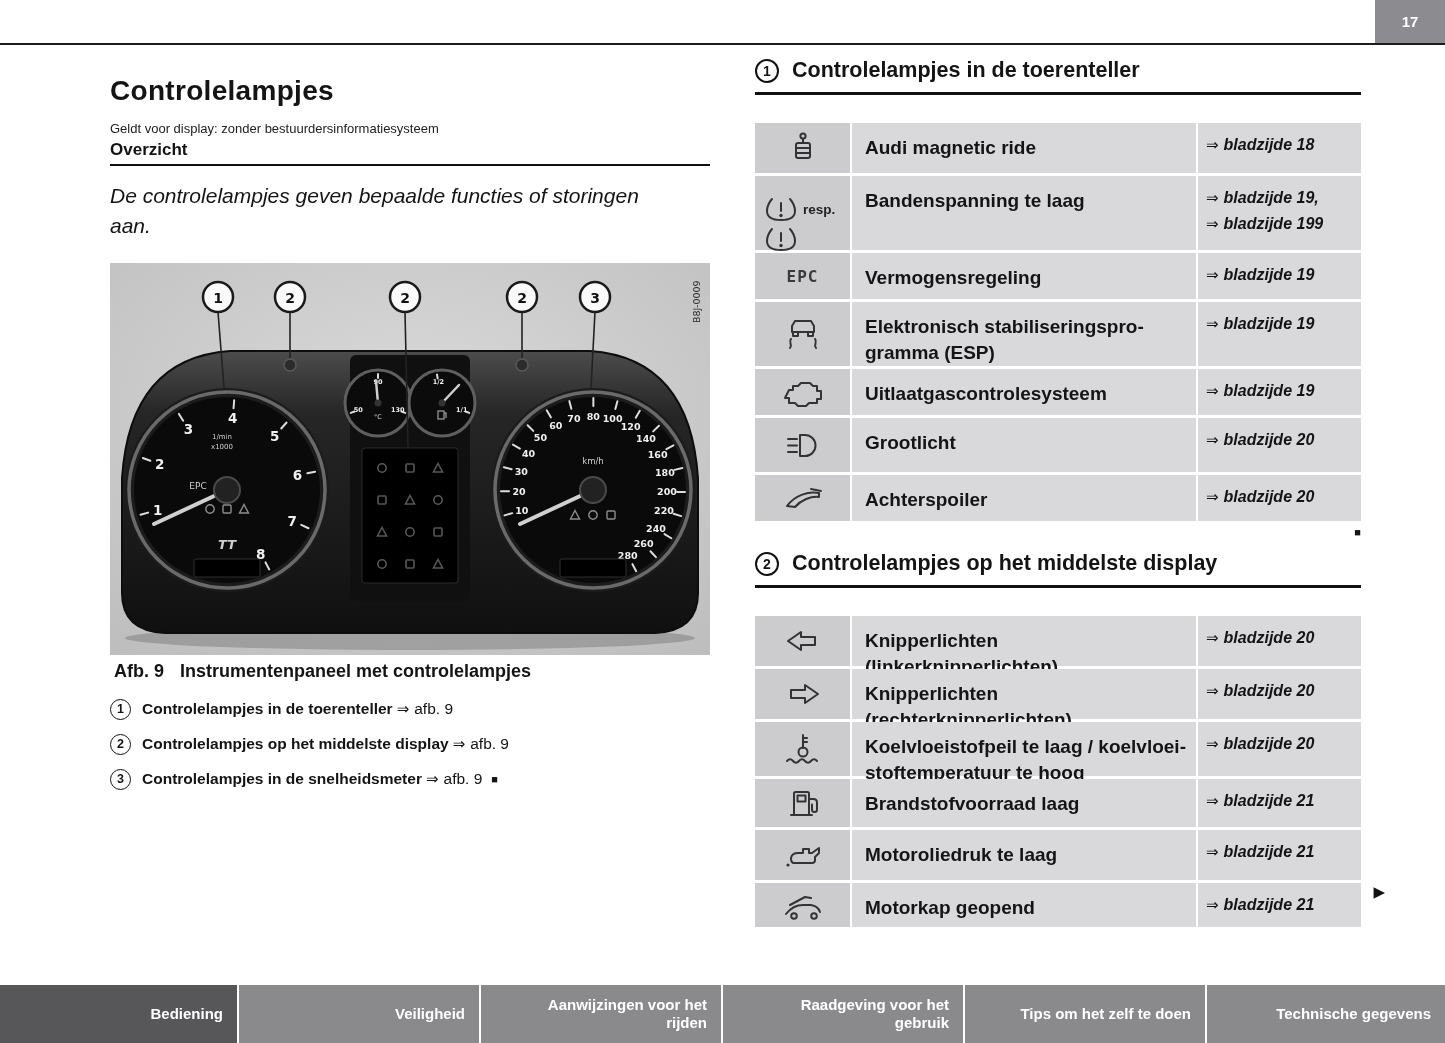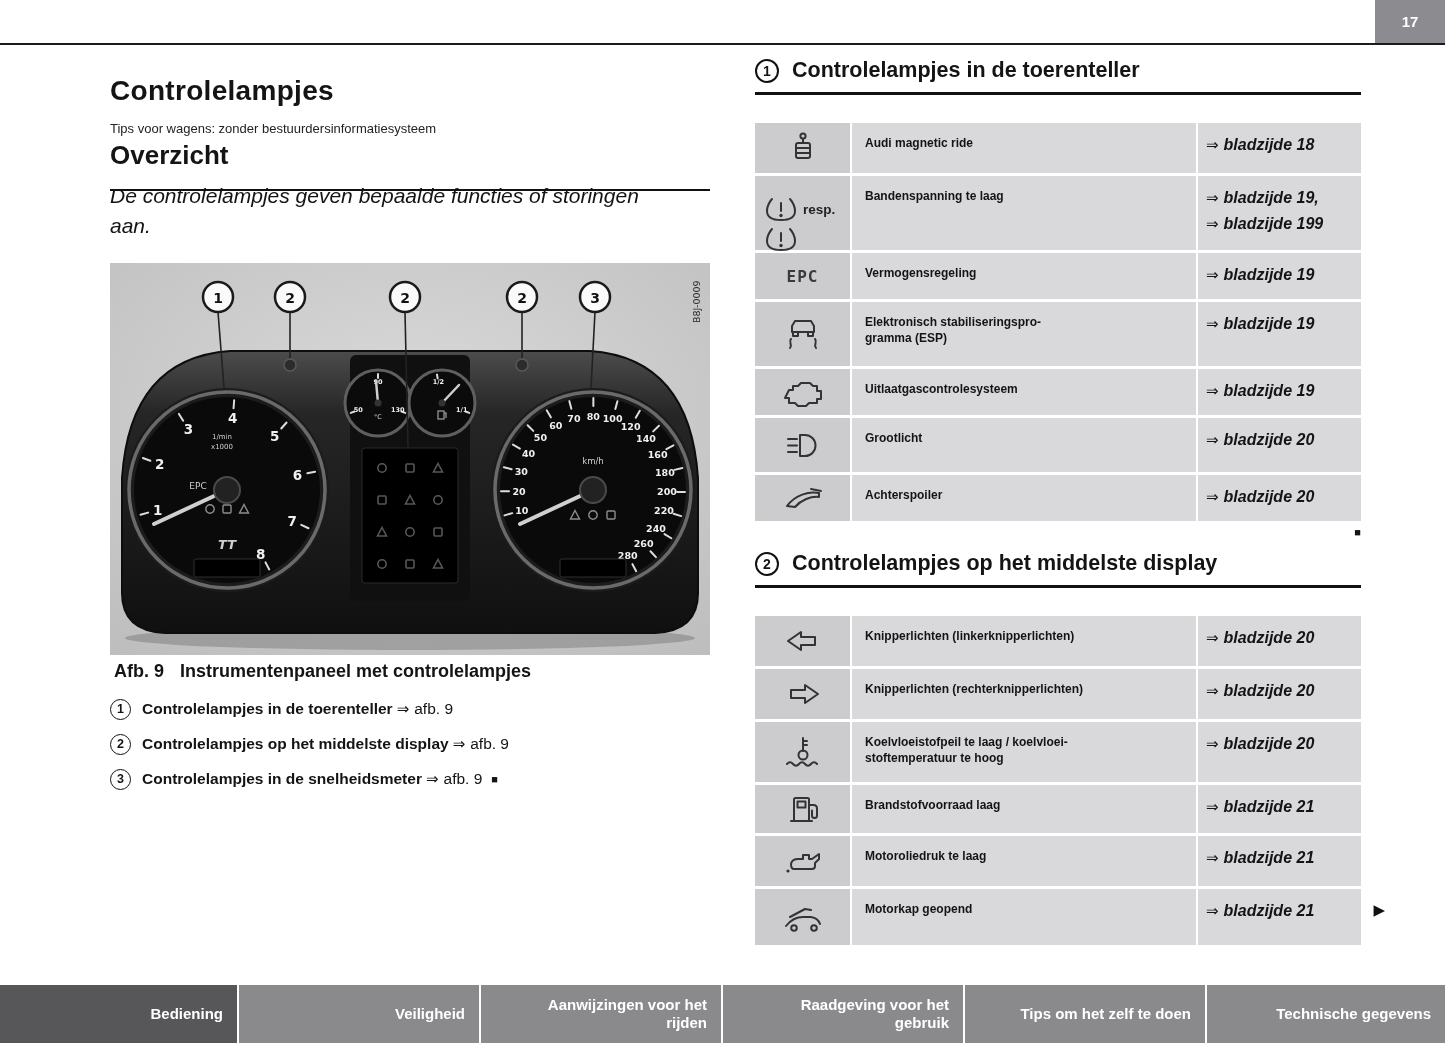--- a/index.html
+++ b/index.html
@@ -9,22 +9,22 @@
   }
 
   
   .header-rule{position:absolute;left:0;top:43px;width:1445px;height:2px;background:#1b1b1b;}
   .page-tab{position:absolute;right:0;top:0;width:70px;height:43px;background:#8c8c90;
     color:#fff;font-size:15px;font-weight:bold;display:flex;align-items:center;justify-content:center;}
 
   
   .main-title{position:absolute;left:110px;top:56px;font-size:28px;font-weight:bold;letter-spacing:.3px;}
   .applies-note{position:absolute;left:110px;top:121px;font-size:13px;color:#222;}
-  .overview-heading{position:absolute;left:110px;top:140px;width:600px;font-size:26px;font-weight:bold;
-    padding-bottom:18px;border-bottom:2.5px solid #111;}
+  .overview-heading{position:absolute;left:110px;top:140px;width:600px;font-size:17px;font-weight:bold;
+    padding-bottom:4px;border-bottom:2.5px solid #111;}
   .intro{position:absolute;left:110px;top:181px;width:600px;font-size:21px;font-style:italic;
     line-height:1.42;white-space:pre-line;}
   .figure{position:absolute;left:110px;top:263px;width:600px;height:392px;}
   .figure-caption{position:absolute;left:114px;top:661px;font-size:18px;font-weight:bold;}
   .caption-label{margin-right:16px;}
   .legend{position:absolute;left:110px;top:698px;width:600px;}
   .legend-item{display:flex;align-items:center;margin-bottom:13px;font-size:15.5px;height:22px;}
   .circle-num{display:inline-flex;width:21px;height:21px;border:1.6px solid #111;border-radius:50%;
     align-items:center;justify-content:center;font-size:12.5px;font-weight:bold;flex:none;box-sizing:border-box;background:#fff;}
   .legend-item .circle-num{margin-right:11px;}
@@ -36,21 +36,21 @@
   
   .right-col{position:absolute;left:755px;top:58px;width:606px;}
   .col-heading{display:flex;align-items:center;gap:13px;font-size:21.5px;font-weight:bold;
     padding-bottom:9px;border-bottom:3px solid #111;}
   .col-heading .circle-num{width:24px;height:24px;font-size:14px;border-width:2px;}
   .itable{margin-top:28px;}
   .trow{display:flex;margin-bottom:3px;}
   .icon-cell{width:95px;background:#cccccf;display:flex;align-items:center;justify-content:center;
     margin-right:2px;flex:none;box-sizing:border-box;}
   .icon-cell.top-left{align-items:flex-start;justify-content:flex-start;padding:20px 0 0 10px;}
-  .label-cell{width:344px;background:#d9d9dc;padding:12px 8px 0 13px;font-size:12px;font-weight:bold;
+  .label-cell{width:344px;background:#d9d9dc;padding:12px 8px 0 13px;font-size:19px;font-weight:bold;
     line-height:1.35;white-space:pre-line;margin-right:2px;box-sizing:border-box;flex:none;}
   .ref-cell{width:163px;background:#d9d9dc;padding:12px 0 0 8px;box-sizing:border-box;flex:none;}
   .refline{margin-bottom:5px;line-height:1.3;}
   .ref-cell .arr{margin-left:0;}
   .refTxt{font-size:16px;font-weight:bold;font-style:italic;margin-left:5px;}
   .marker-row{text-align:right;margin-top:4px;font-size:11px;height:14px;line-height:14px;}
   .h2-gap{margin-top:12px;}
   .table-wrap{position:relative;}
   .cont-triangle{position:absolute;right:-24px;bottom:26px;font-size:15px;color:#111;}
 
@@ -83,21 +83,21 @@
 </style>
 </head>
 <body>
 
 <div class="header-rule"></div>
 <div class="page-tab">
   <span>17</span>
 </div>
 
 <h1 class="main-title">Controlelampjes</h1>
-<div class="applies-note">Tips voor wagens: zonder bestuurdersinformatiesysteem</div>
+<div class="applies-note">Geldt voor display: zonder bestuurdersinformatiesysteem</div>
 <div class="overview-heading">Overzicht</div>
 <div class="intro">De controlelampjes geven bepaalde functies of storingen
 aan.</div>
 
 <div class="figure">
 <svg viewBox="0 0 600 392" width="600" height="392">
   <defs>
     <radialGradient id="pg" cx="50%" cy="38%" r="80%">
       <stop offset="0" stop-color="#dadada"></stop>
           <stop offset="1" stop-color="#bdbdbd"></stop>
@@ -458,21 +458,21 @@
         <svg class="rowicon" width="40" height="30" viewBox="0 0 40 30">
           <path d="M22,6 v5 h-14 v8 h14 v5 L35,15 z"></path>
         </svg>
       </div>
       <div class="label-cell">Knipperlichten (rechterknipperlichten)</div>
       <div class="ref-cell">
         <div class="refline"><span class="arr">⇒</span><span class="refTxt">bladzijde 20</span></div>
       </div>
     </div>
 
-    <div class="trow" style="height:60px">
+    <div class="trow" style="height:54px">
       <div class="icon-cell">
         <svg class="rowicon" width="44" height="34" viewBox="0 0 44 34">
           <line x1="22" y1="3" x2="22" y2="16"></line>
           <line x1="22" y1="6" x2="26" y2="6"></line>
               <line x1="22" y1="10" x2="26" y2="10"></line>
           <circle cx="22" cy="20" r="4.5"></circle>
           <path d="M6,29 q3,-3.5 6,0 t6,0 t6,0 t6,0 t6,0"></path>
         </svg>
       </div>
       <div class="label-cell">Koelvloeistofpeil te laag / koelvloei-
@@ -503,21 +503,21 @@
           <path d="M10,20 q1,-5 7,-5 h5 v-4 h6 v4 h3 l7,-5 v5 l-4,4 v3 q0,3 -3,3 h-18 q-3,0 -3,-5 z"></path>
           <circle class="fillme" cx="7" cy="27" r="1.6"></circle>
         </svg>
       </div>
       <div class="label-cell">Motoroliedruk te laag</div>
       <div class="ref-cell">
         <div class="refline"><span class="arr">⇒</span><span class="refTxt">bladzijde 21</span></div>
       </div>
     </div>
 
-    <div class="trow" style="height:56px">
+    <div class="trow" style="height:44px">
       <div class="icon-cell">
         <svg class="rowicon" width="44" height="34" viewBox="0 0 44 34">
           <path d="M5,26 q7,-9 17,-9 h8 q7,1 9,7"></path>
           <path d="M9,17 L24,9 l6,1"></path>
           <circle cx="13" cy="28" r="2.8"></circle>
               <circle cx="33" cy="28" r="2.8"></circle>
         </svg>
       </div>
       <div class="label-cell">Motorkap geopend</div>
       <div class="ref-cell">

